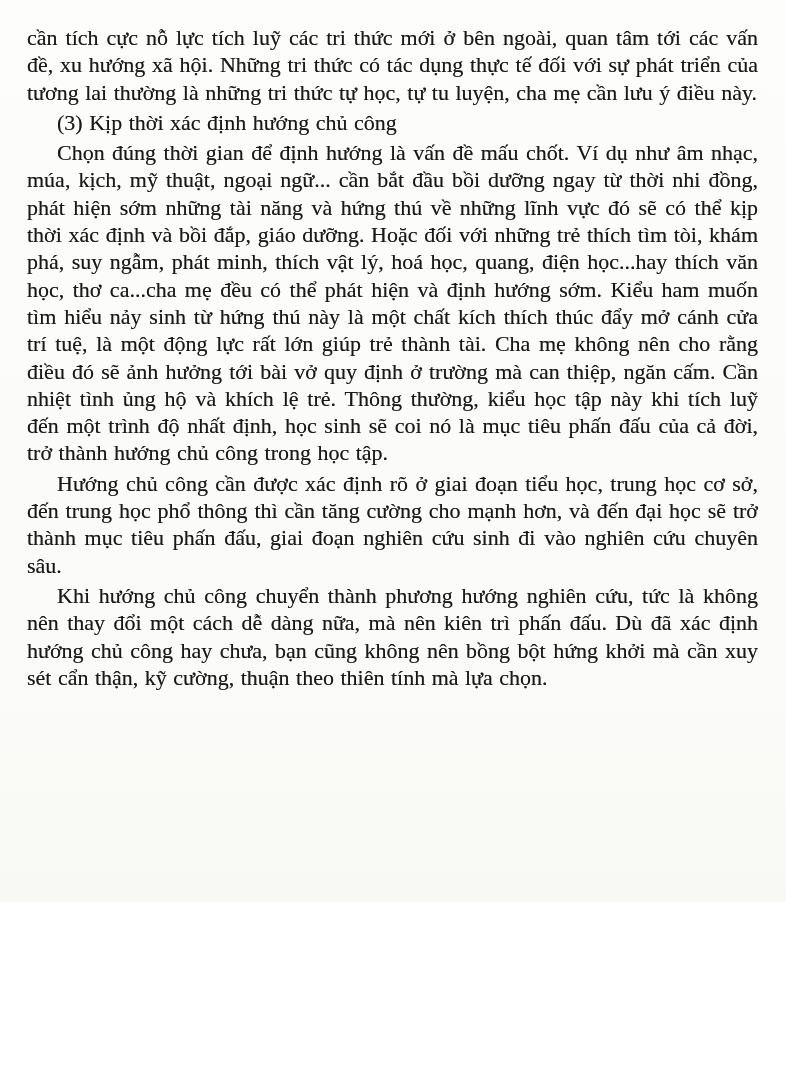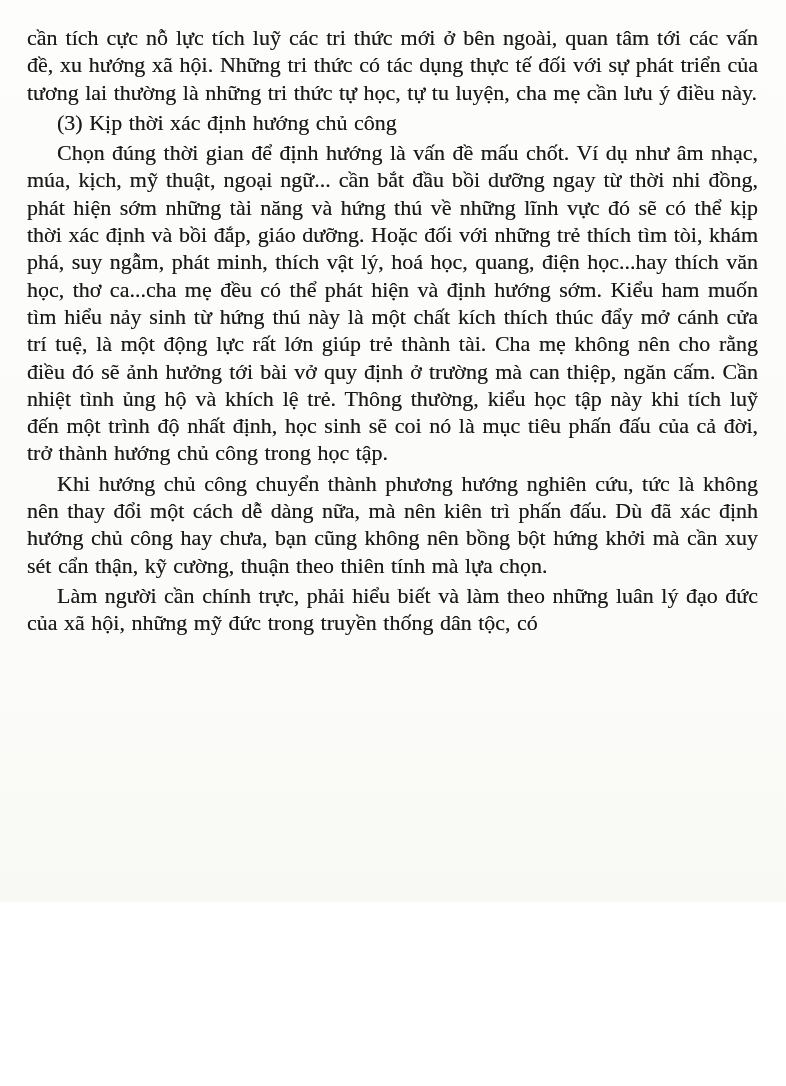--- a/index.html
+++ b/index.html
@@ -96,22 +96,22 @@
 </style>
 </head>
 <body>
 
 <div class="page">
 
   <div class="text-column" id="text-column">
       <p class="para">cần tích cực nỗ lực tích luỹ các tri thức mới ở bên ngoài, quan tâm tới các vấn đề, xu hướng xã hội. Những tri thức có tác dụng thực tế đối với sự phát triển của tương lai thường là những tri thức tự học, tự tu luyện, cha mẹ cần lưu ý điều này.</p>
       <p class="para indent heading">(3) Kịp thời xác định hướng chủ công</p>
       <p class="para indent">Chọn đúng thời gian để định hướng là vấn đề mấu chốt. Ví dụ như âm nhạc, múa, kịch, mỹ thuật, ngoại ngữ... cần bắt đầu bồi dưỡng ngay từ thời nhi đồng, phát hiện sớm những tài năng và hứng thú về những lĩnh vực đó sẽ có thể kịp thời xác định và bồi đắp, giáo dưỡng. Hoặc đối với những trẻ thích tìm tòi, khám phá, suy ngẫm, phát minh, thích vật lý, hoá học, quang, điện học...hay thích văn học, thơ ca...cha mẹ đều có thể phát hiện và định hướng sớm. Kiểu ham muốn tìm hiểu nảy sinh từ hứng thú này là một chất kích thích thúc đẩy mở cánh cửa trí tuệ, là một động lực rất lớn giúp trẻ thành tài. Cha mẹ không nên cho rằng điều đó sẽ ảnh hưởng tới bài vở quy định ở trường mà can thiệp, ngăn cấm. Cần nhiệt tình ủng hộ và khích lệ trẻ. Thông thường, kiểu học tập này khi tích luỹ đến một trình độ nhất định, học sinh sẽ coi nó là mục tiêu phấn đấu của cả đời, trở thành hướng chủ công trong học tập.</p>
+      <p class="para indent">Hướng chủ công cần được xác định rõ ở giai đoạn tiểu học, trung học cơ sở, đến trung học phổ thông thì cần tăng cường cho mạnh hơn, và đến đại học sẽ trở thành mục tiêu phấn đấu, giai đoạn nghiên cứu sinh đi vào nghiên cứu chuyên sâu.</p>
       <p class="para indent">Khi hướng chủ công chuyển thành phương hướng nghiên cứu, tức là không nên thay đổi một cách dễ dàng nữa, mà nên kiên trì phấn đấu. Dù đã xác định hướng chủ công hay chưa, bạn cũng không nên bồng bột hứng khởi mà cần xuy sét cẩn thận, kỹ cường, thuận theo thiên tính mà lựa chọn.</p>
-      <p class="para indent">Làm người cần chính trực, phải hiểu biết và làm theo những luân lý đạo đức của xã hội, những mỹ đức trong truyền thống dân tộc, có</p>
     </div>
 
   <div class="watermark">
     <span class="page-number">7</span>
 
     <span class="yy-box">
       <svg width="27" height="27" viewBox="0 0 100 100" aria-hidden="true">
         <circle cx="50" cy="50" r="47" fill="#f3f0ea" stroke="#191919" stroke-width="4"></circle>
         <path d="M50,3 A47,47 0 0 1 50,97 A23.5,23.5 0 0 1 50,50 A23.5,23.5 0 0 0 50,3 Z" fill="#191919"></path>
         <circle cx="50" cy="26.5" r="8.5" fill="#191919"></circle>

